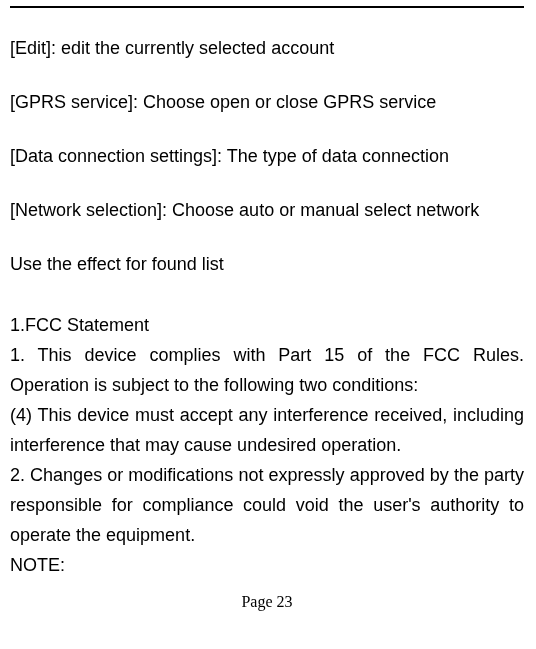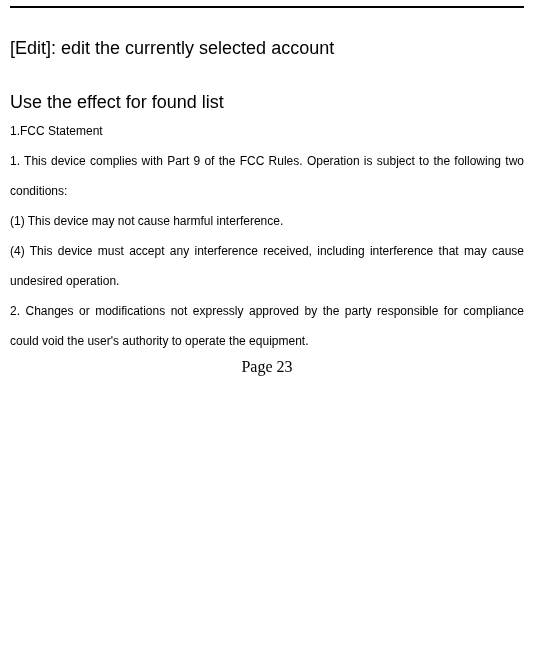--- a/index.html
+++ b/index.html
@@ -22,45 +22,49 @@
       margin: 0 0 4px 0;
     }
     .sans-line {
       font-family: Arial, Helvetica, sans-serif;
       font-size: 18px;
       line-height: 28px;
       margin-top: 26px;
     }
     .body-text {
       font-family: Verdana, Geneva, sans-serif;
-      font-size: 12px;
+      font-size: 18px;
       line-height: 30px;
       text-align: justify;
+      margin-top: 32px;
     }
     .body-line {
       display: block;
     }
     .page-num {
       text-align: center;
       font-family: "Times New Roman", Times, serif;
       font-size: 16px;
-      margin-top: 2px;
+      margin-top: 13px;
     }
   </style>
 </head>
 <body>
 
 <div class="page">
   <div class="rule"></div>
 
   <div class="sans-line">[Edit]: edit the currently selected account</div>
+  <div class="sans-line">[GPRS service]: Choose open or close GPRS service</div>
+  <div class="sans-line">[Data connection settings]: The type of data connection</div>
+  <div class="sans-line">[Network selection]: Choose auto or manual select network</div>
   <div class="sans-line">Use the effect for found list</div>
 
   <div class="body-text">
     <span class="body-line">1.FCC Statement</span>
-    <span class="body-line">1. This device complies with Part 9 of the FCC Rules. Operation is subject to the following two conditions:</span>
-    <span class="body-line">(1) This device may not cause harmful interference.</span>
+    <span class="body-line">1. This device complies with Part 15 of the FCC Rules. Operation is subject to the following two conditions:</span>
     <span class="body-line">(4) This device must accept any interference received, including interference that may cause undesired operation.</span>
     <span class="body-line">2. Changes or modifications not expressly approved by the party responsible for compliance could void the user's authority to operate the equipment.</span>
+    <span class="body-line">NOTE:</span>
   </div>
 
   <div class="page-num">Page 23</div>
 </div>
 
 </body></html>

